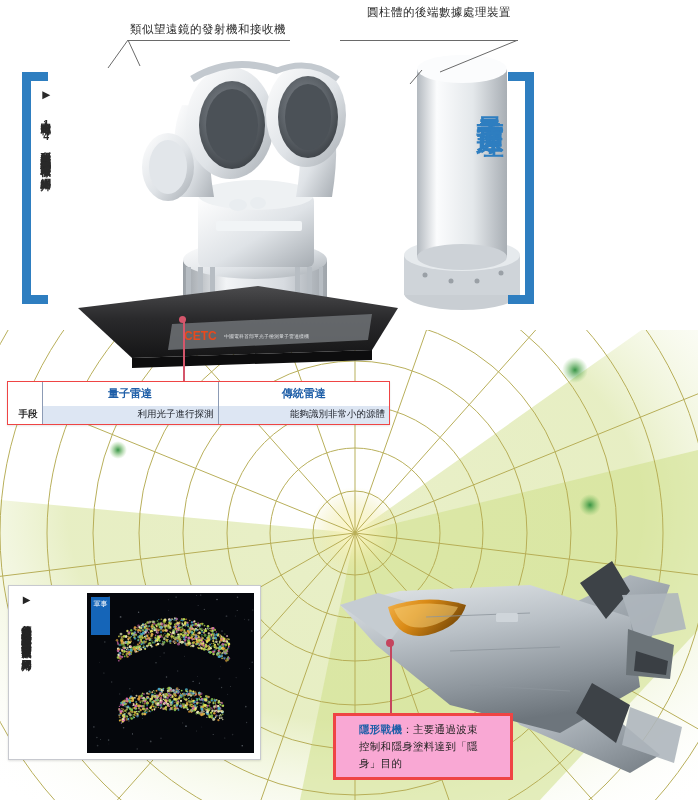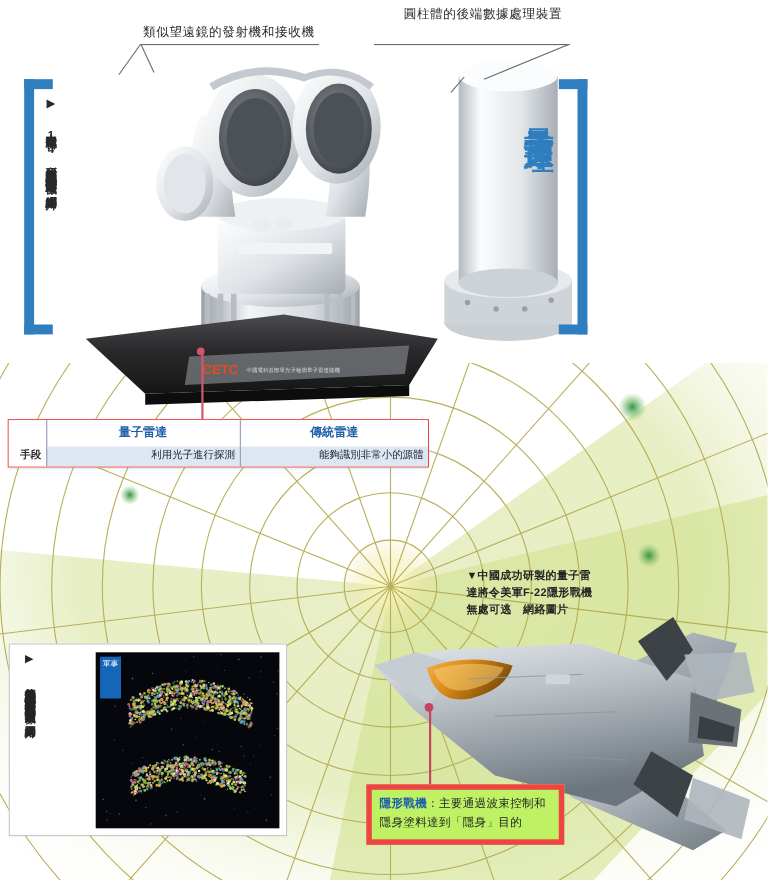--- a/index.html
+++ b/index.html
@@ -217,23 +217,23 @@
   }
 
   
   #jet { left: 330px; top: 555px; width: 368px; height: 245px; z-index: 9; }
 
   
   #stealth-note {
     position: absolute;
     left: 333px; top: 713px;
     width: 180px;
-    background: #bef264;
-    border: 5px solid #ef4444;
-    padding: 5px 7px 6px;
+    background: #f9a8d4;
+    border: 3px solid #ef4444;
+    padding: 5px 23px 6px;
     z-index: 14;
     font-size: 10.5px;
     line-height: 1.6;
     color: #232323;
     letter-spacing: 0.3px;
   }
   #stealth-note .term {
     color: #1F5FA8;
     font-weight: 700;
   }
@@ -449,21 +449,20 @@
       <tbody>
         <tr class="band-a">
           <td class="rowhead">手段</td>
           <td class="cell-q">利用光子進行探測</td>
           <td class="cell-t">能夠識別非常小的源體</td>
         </tr>
       </tbody>
     </table>
   </div>
 
-  <div id="jet-caption">▼中國成功研製的量子雷達將令美軍F-22隱形戰機無處可逃　網絡圖片</div>
 
   <svg id="jet" class="photo-block" viewBox="0 0 368 245">
     <defs>
       <linearGradient id="jetBody" x1="0" y1="0" x2="0.3" y2="1">
         <stop offset="0%" stop-color="#e3e7ea"></stop>
         <stop offset="40%" stop-color="#b9c0c6"></stop>
         <stop offset="75%" stop-color="#8e969d"></stop>
         <stop offset="100%" stop-color="#6d757c"></stop>
       </linearGradient>
       <linearGradient id="jetWing" x1="0" y1="0" x2="1" y2="1">

